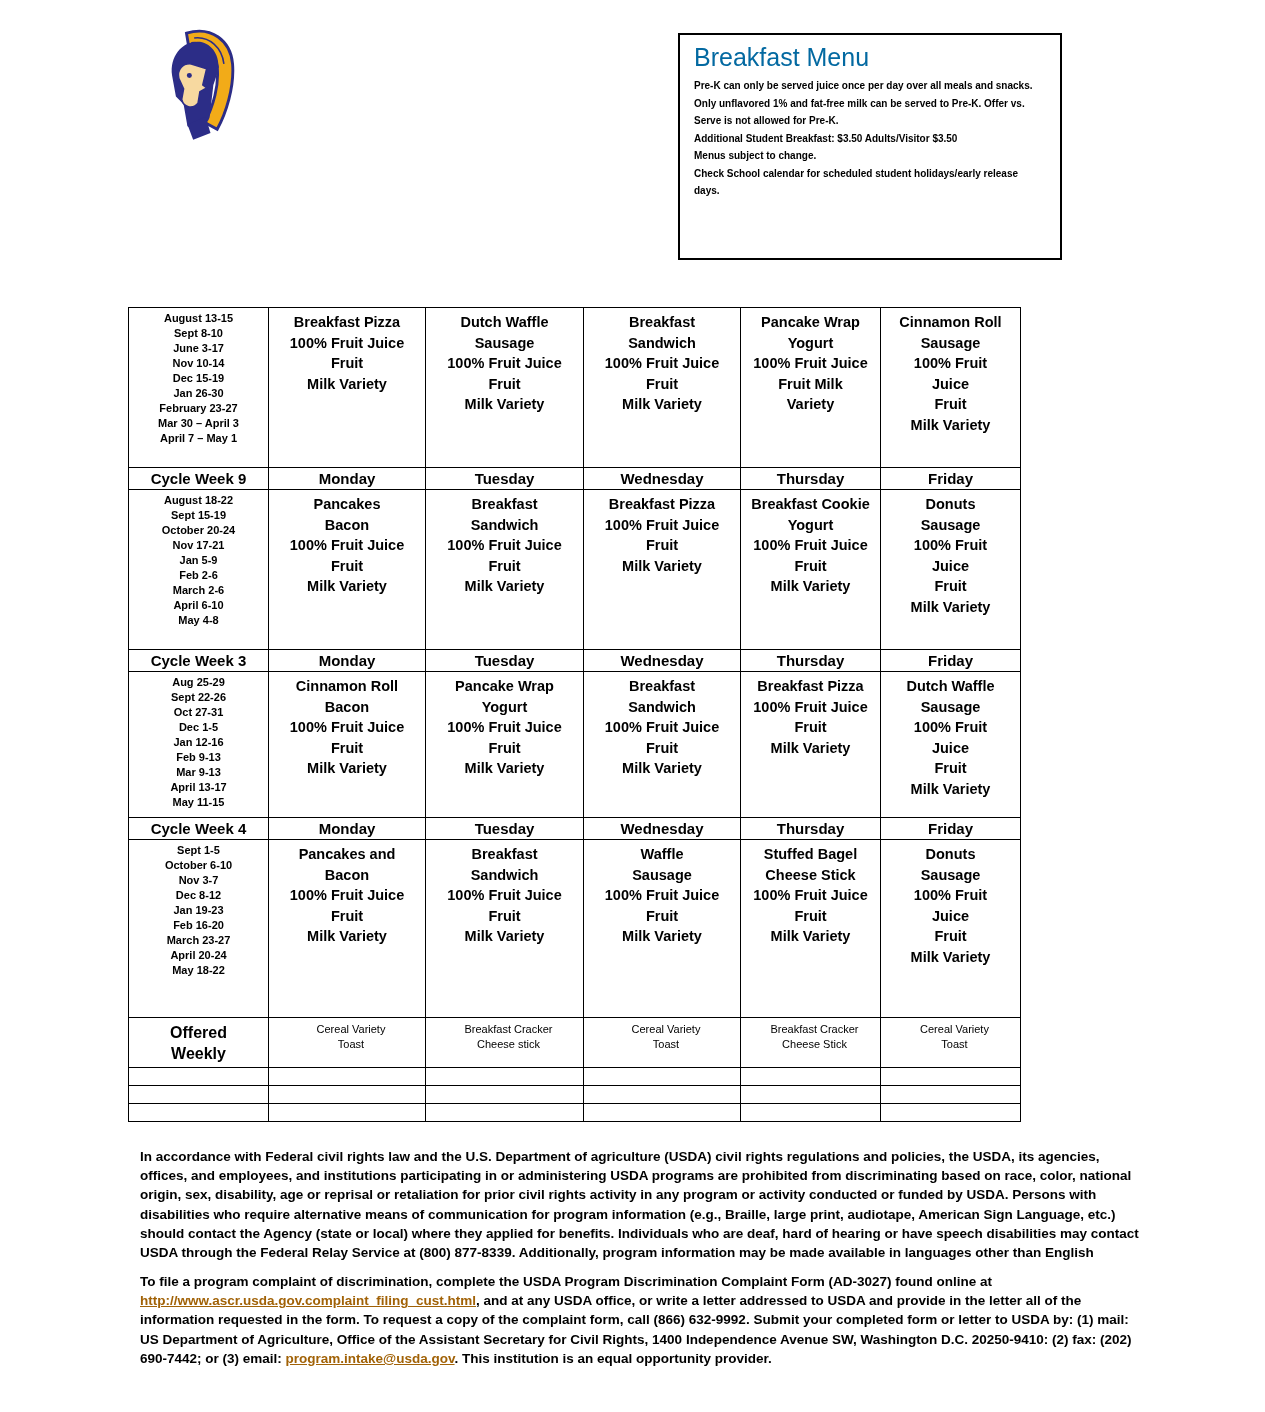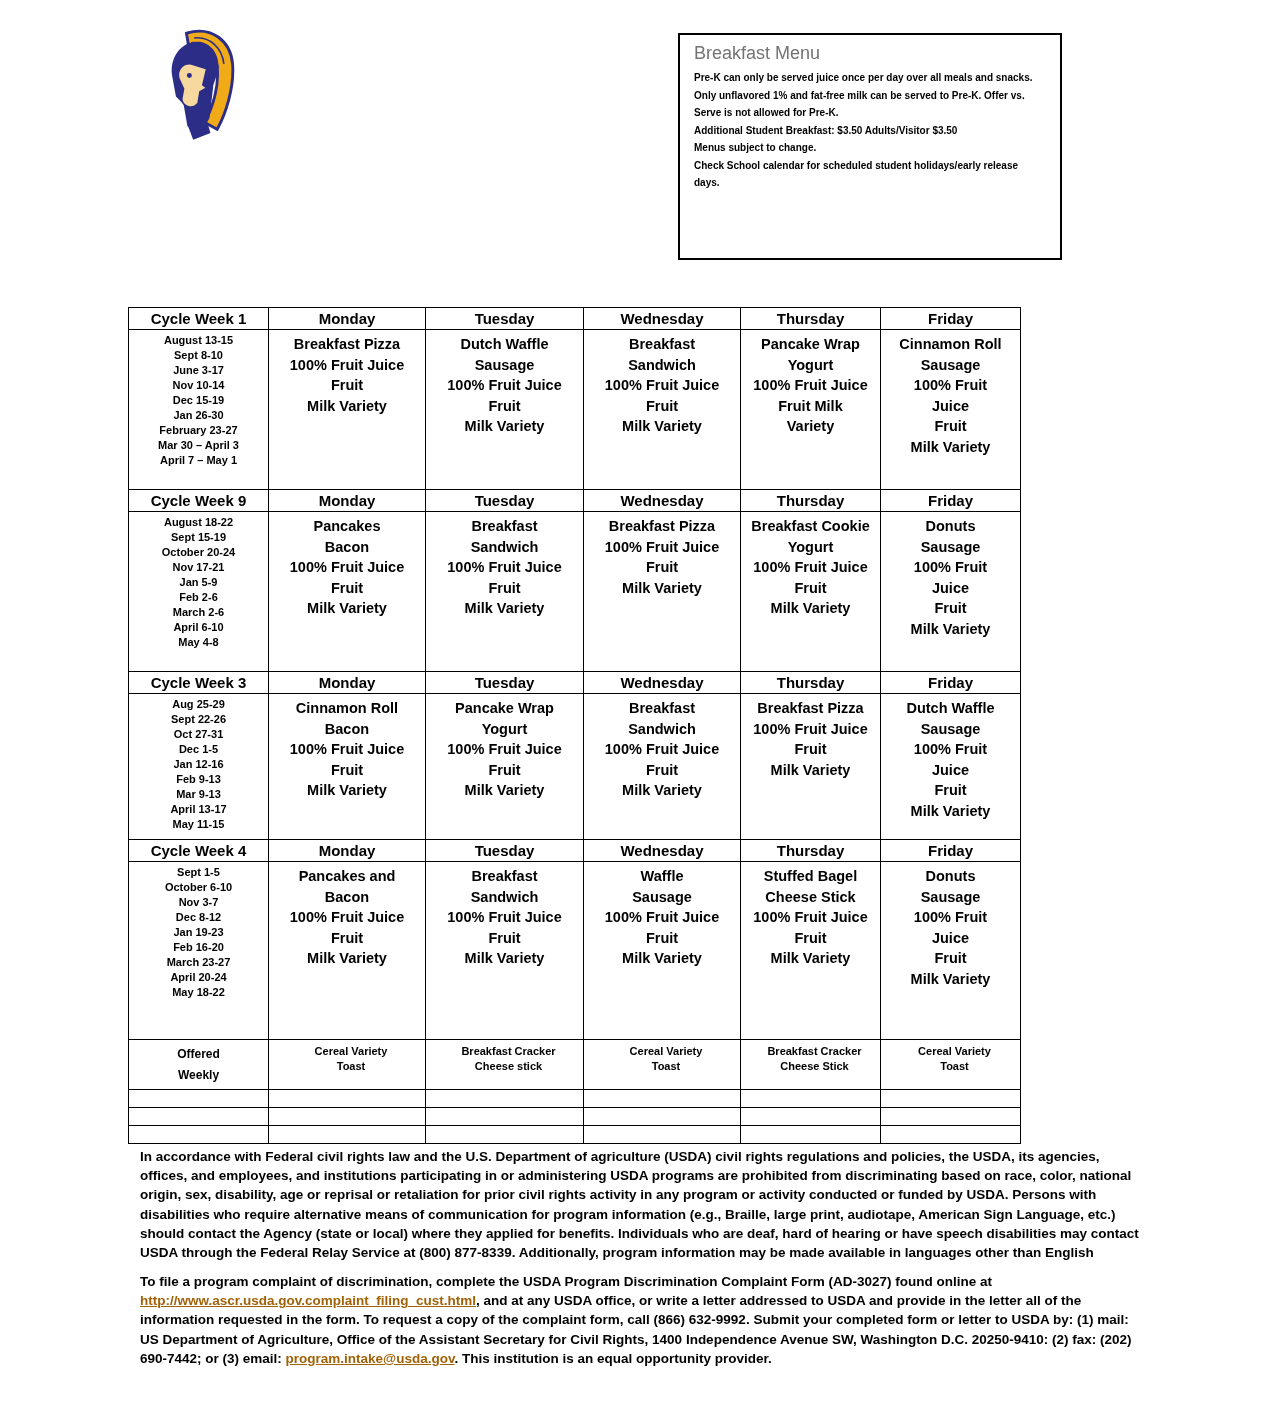--- a/index.html
+++ b/index.html
@@ -7,37 +7,37 @@
   .page {
     position:relative; width:1265px; height:1412px; background:#fff;
     font-family:"Liberation Sans", sans-serif; color:#000; overflow:hidden;
   }
   .logo { position:absolute; left:150px; top:26px; width:96px; height:120px; }
   .org-block { position:absolute; left:140px; top:172px; font-weight:bold; font-size:15px; line-height:22px; }
   .info-box {
     position:absolute; left:678px; top:33px; width:384px; height:227px;
     border:2px solid #000; padding:8px 14px 10px 14px;
   }
-  .info-title { font-size:18px; font-weight:normal; color:#737373; margin-bottom:5px; }
+  .info-title { font-size:25px; font-weight:normal; color:#0369a1; margin-bottom:5px; }
   .info-body { font-weight:bold; font-size:10px; line-height:17.5px; }
   .menu-table {
     position:absolute; left:128px; top:307px; border-collapse:collapse; table-layout:fixed;
     width:892px;
   }
   .menu-table td { border:1px solid #000; vertical-align:top; text-align:center; overflow:hidden; }
   .week-header-row td { font-weight:bold; font-size:15px; height:22px; vertical-align:middle; padding:1px 0; }
   .dates-cell { font-weight:bold; font-size:11px; line-height:15px; padding-top:3px; }
   .menu-cell { font-weight:bold; font-size:14.5px; line-height:20.5px; padding-top:4px; }
   .content-row-0 { height:160px; }
   .content-row-1 { height:160px; }
   .content-row-2 { height:146px; }
   .content-row-3 { height:178px; }
   .offered-row { height:50px; }
-  .offered-label { font-weight:bold; font-size:12px; line-height:21px; padding-top:4px; vertical-align:top; }
-  .offered-cell { font-weight:bold; font-size:11px; line-height:15px; padding-top:4px;padding-left:8px; }
+  .offered-label { font-weight:bold; font-size:16px; line-height:21px; padding-top:4px; vertical-align:top; }
+  .offered-cell { font-weight:normal; font-size:11px; line-height:15px; padding-top:4px;padding-left:8px; }
   .empty-row td { height:18px; }
   .footer-para { position:absolute; left:140px; width:1000px; font-weight:bold; font-size:13.5px; line-height:19.2px; }
   .footer-para-1 { top:1147px; }
   .footer-para-2 { top:1272px; }
   .footer-para a { color:#a16207; text-decoration:underline; font-weight:bold; }
 </style>
 </head>
 <body>
 
 <div class="page">
@@ -65,28 +65,20 @@
   <table class="menu-table">
     <colgroup>
       <col style="width:140px">
         <col style="width:157px">
         <col style="width:158px">
       <col style="width:157px">
         <col style="width:140px">
         <col style="width:140px">
     </colgroup>
     <tbody>
-        <tr class="week-header-row">
-          <td class="week-label">Cycle Week 1</td>
-          <td class="day-header">Monday</td>
-          <td class="day-header">Tuesday</td>
-          <td class="day-header">Wednesday</td>
-          <td class="day-header">Thursday</td>
-          <td class="day-header">Friday</td>
-        </tr>
         <tr class="week-content-row content-row-0">
           <td class="dates-cell">
             <div class="date-line">August 13-15</div>
             <div class="date-line">Sept 8-10</div>
             <div class="date-line">June 3-17</div>
             <div class="date-line">Nov 10-14</div>
             <div class="date-line">Dec 15-19</div>
             <div class="date-line">Jan 26-30</div>
             <div class="date-line">February 23-27</div>
             <div class="date-line">Mar 30 – April 3</div>

